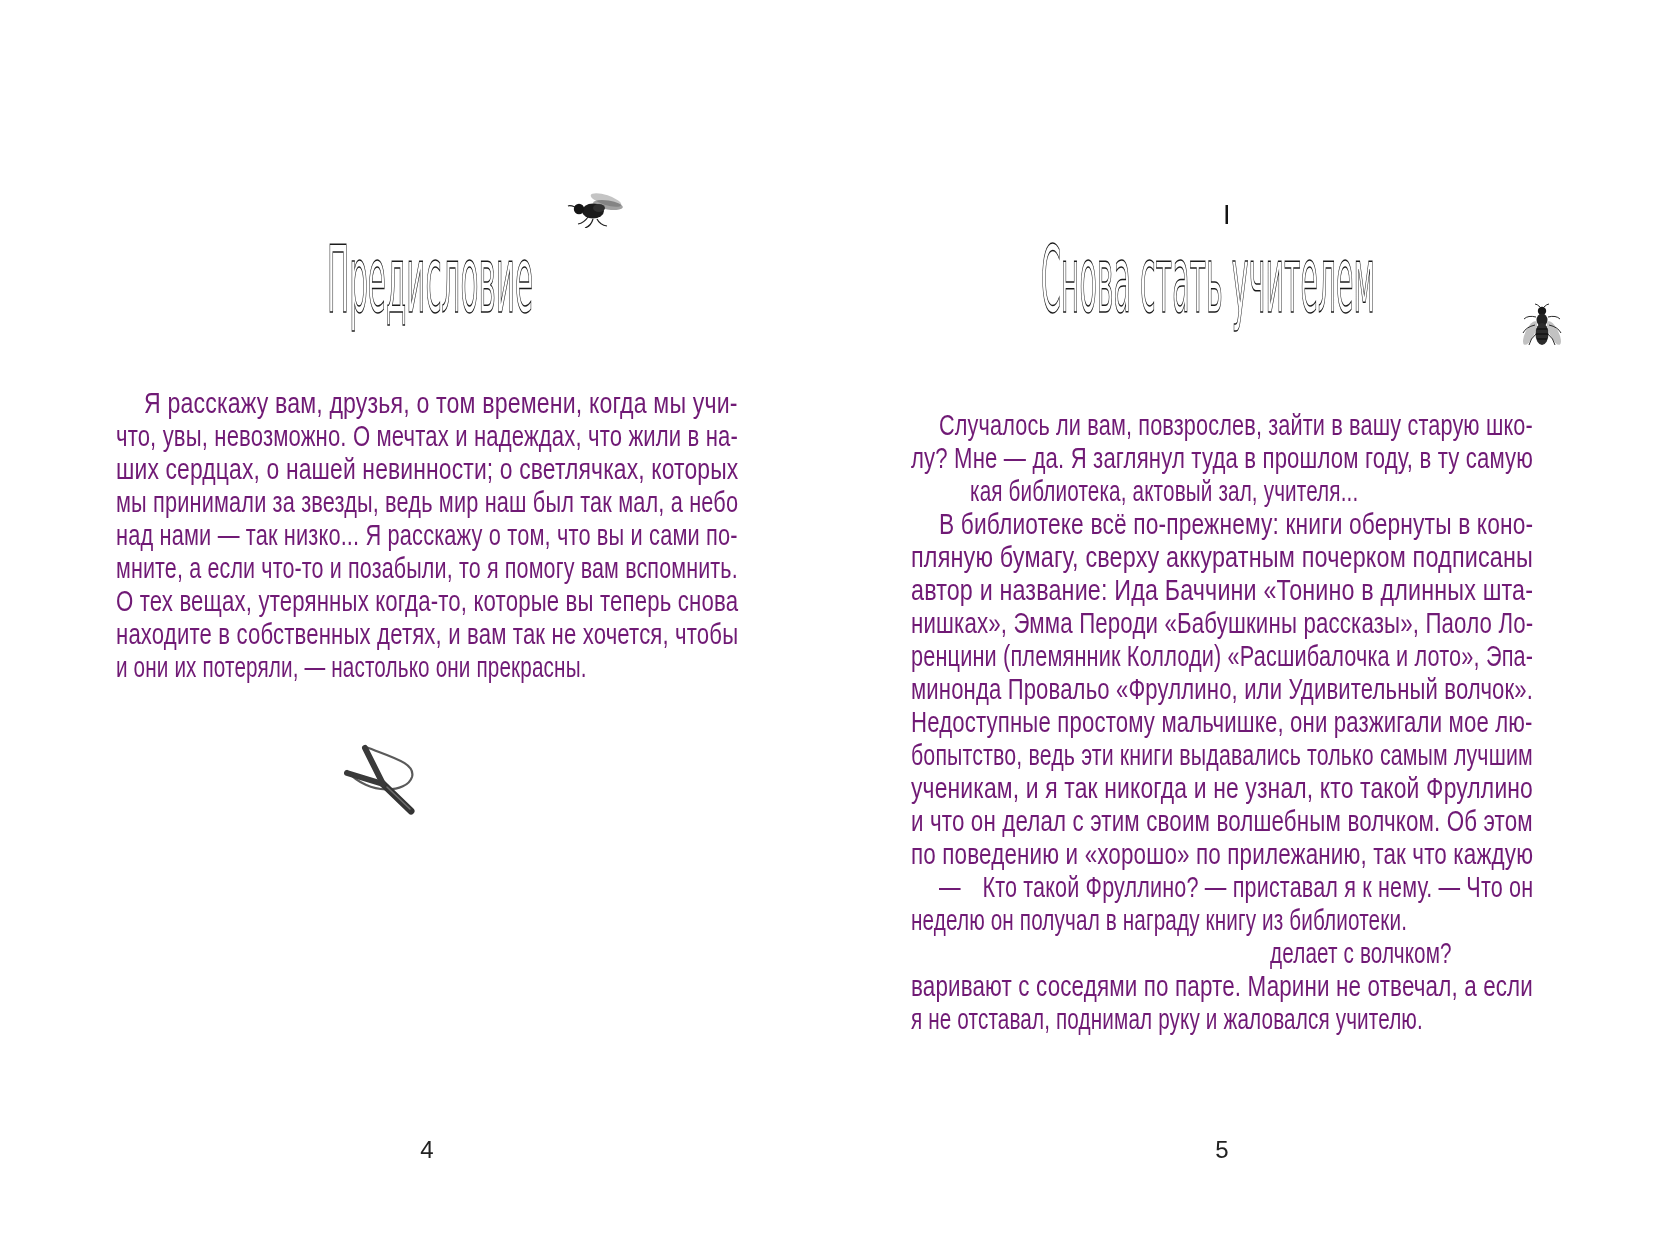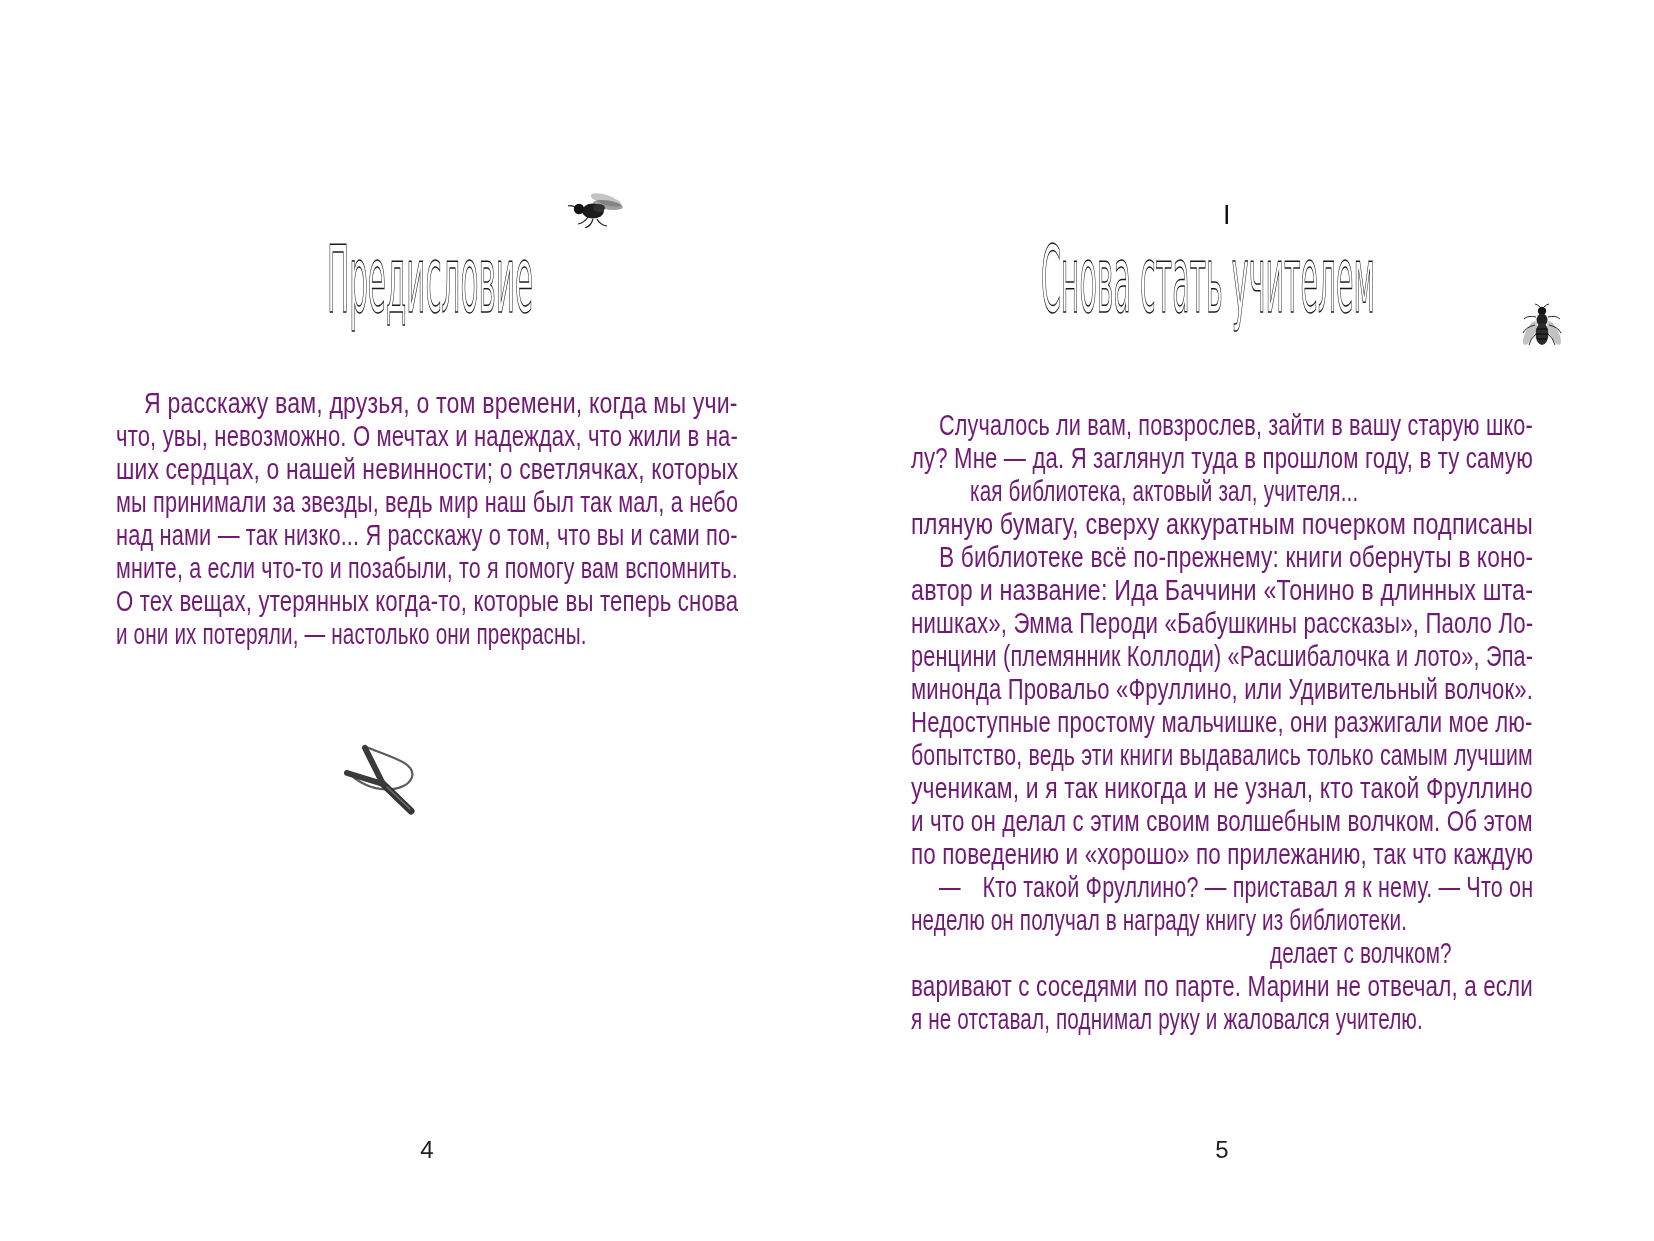--- a/index.html
+++ b/index.html
@@ -75,20 +75,21 @@
   </svg>
 
   <div class="textblock" style="left:110px;top:386px">
       <div class="line ind j"><span style="transform: scaleX(0.771429);">Я расскажу вам, друзья, о том времени, когда мы учи-</span></div>
       <div class="line j"><span style="transform: scaleX(0.736095);">что, увы, невозможно. О мечтах и надеждах, что жили в на-</span></div>
       <div class="line j"><span style="transform: scaleX(0.762255);">ших сердцах, о нашей невинности; о светлячках, которых</span></div>
       <div class="line j"><span style="transform: scaleX(0.724942);">мы принимали за звезды, ведь мир наш был так мал, а небо</span></div>
       <div class="line j"><span style="transform: scaleX(0.726636);">над нами — так низко... Я расскажу о том, что вы и сами по-</span></div>
       <div class="line j"><span style="transform: scaleX(0.71659);">мните, а если что-то и позабыли, то я помогу вам вспомнить.</span></div>
       <div class="line j"><span style="transform: scaleX(0.740476);">О тех вещах, утерянных когда-то, которые вы теперь снова</span></div>
+      <div class="line j"><span style="transform: scaleX(0.738717);">находите в собственных детях, и вам так не хочется, чтобы</span></div>
       <div class="line"><span style="transform: scaleX(0.69);">и они их потеряли, — настолько они прекрасны.</span></div>
     </div>
 
   <svg class="deco" style="left:325px;top:738px" width="88" height="82" viewBox="0 0 88 82">
     <g fill="none" stroke-linecap="round">
       <path d="M16 33 C38 58 76 55 81 39 C85 25 60 19 35 9" stroke="#5a5a5a" stroke-width="2.2"></path>
       <path d="M80 73 L52 46" stroke="#343434" stroke-width="7"></path>
       <path d="M52 46 L16 35" stroke="#3a3a3a" stroke-width="6"></path>
       <path d="M52 46 L34 10" stroke="#3a3a3a" stroke-width="6"></path>
       <path d="M79 71 L56 49" stroke="#6d6d6d" stroke-width="1.6"></path>
@@ -126,22 +127,22 @@
       <path d="M16.5 26 H27.5"></path>
         <path d="M16 31 H28"></path>
         <path d="M17 36 H27"></path>
     </g>
   </svg>
 
   <div class="textblock" style="left:84px;top:408px">
       <div class="line ind j"><span style="transform: scaleX(0.722628);">Случалось ли вам, повзрослев, зайти в вашу старую шко-</span></div>
       <div class="line j"><span style="transform: scaleX(0.738717);">лу? Мне — да. Я заглянул туда в прошлом году, в ту самую</span></div>
       <div class="line"><span style="transform: scaleX(0.69);">кая библиотека, актовый зал, учителя...</span></div>
+      <div class="line ind j"><span style="transform: scaleX(0.758621);">В библиотеке всё по-прежнему: книги обернуты в коно-</span></div>
       <div class="line j"><span style="transform: scaleX(0.780427);">пляную бумагу, сверху аккуратным почерком подписаны</span></div>
-      <div class="line ind j"><span style="transform: scaleX(0.758621);">В библиотеке всё по-прежнему: книги обернуты в коно-</span></div>
       <div class="line j"><span style="transform: scaleX(0.7775);">автор и название: Ида Баччини «Тонино в длинных шта-</span></div>
       <div class="line j"><span style="transform: scaleX(0.742243);">нишках», Эмма Пероди «Бабушкины рассказы», Паоло Ло-</span></div>
       <div class="line j"><span style="transform: scaleX(0.724098);">ренцини (племянник Коллоди) «Расшибалочка и лото», Эпа-</span></div>
       <div class="line j"><span style="transform: scaleX(0.736095);">минонда Провальо «Фруллино, или Удивительный волчок».</span></div>
       <div class="line j"><span style="transform: scaleX(0.739596);">Недоступные простому мальчишке, они разжигали мое лю-</span></div>
       <div class="line j"><span style="transform: scaleX(0.71167);">бопытство, ведь эти книги выдавались только самым лучшим</span></div>
       <div class="line j"><span style="transform: scaleX(0.76319);">ученикам, и я так никогда и не узнал, кто такой Фруллино</span></div>
       <div class="line j"><span style="transform: scaleX(0.74491);">и что он делал с этим своим волшебным волчком. Об этом</span></div>
       <div class="line j"><span style="transform: scaleX(0.747596);">по поведению и «хорошо» по прилежанию, так что каждую</span></div>
       <div class="line ind j"><span style="transform: scaleX(0.72);">— Кто такой Фруллино? — приставал я к нему. — Что он</span></div>

